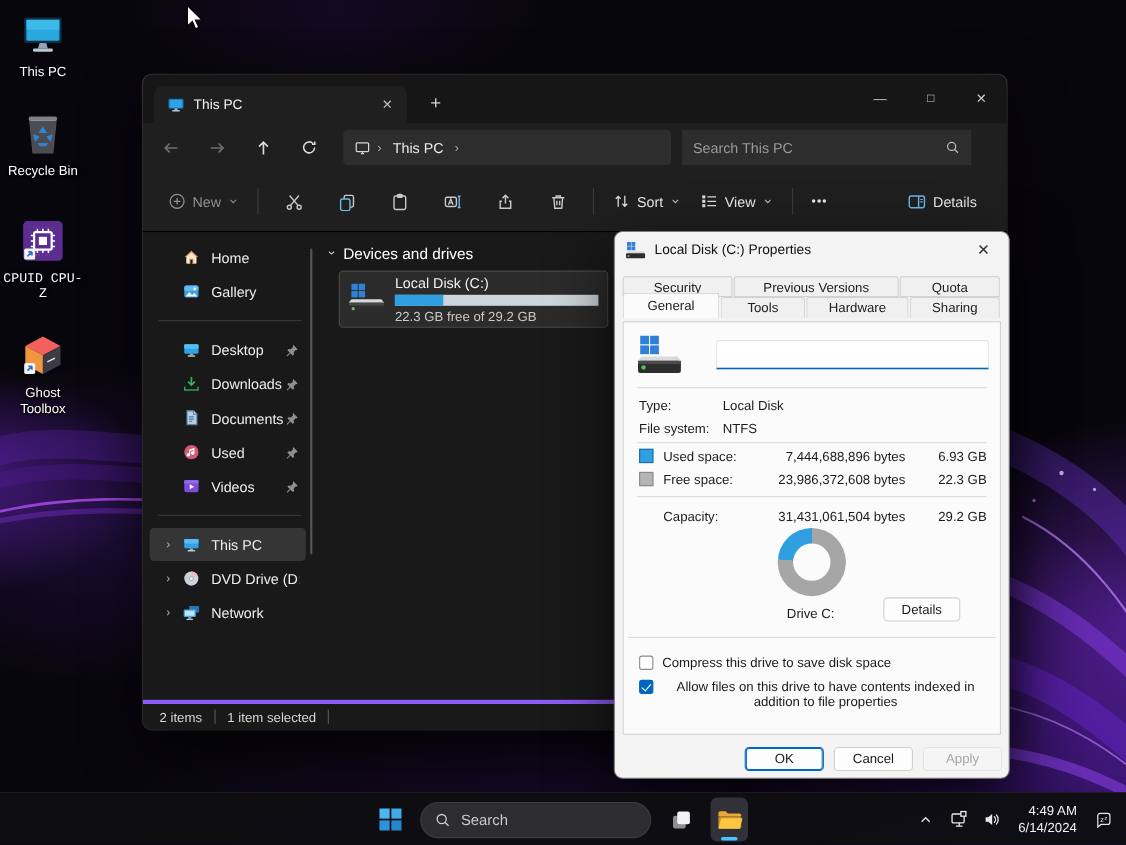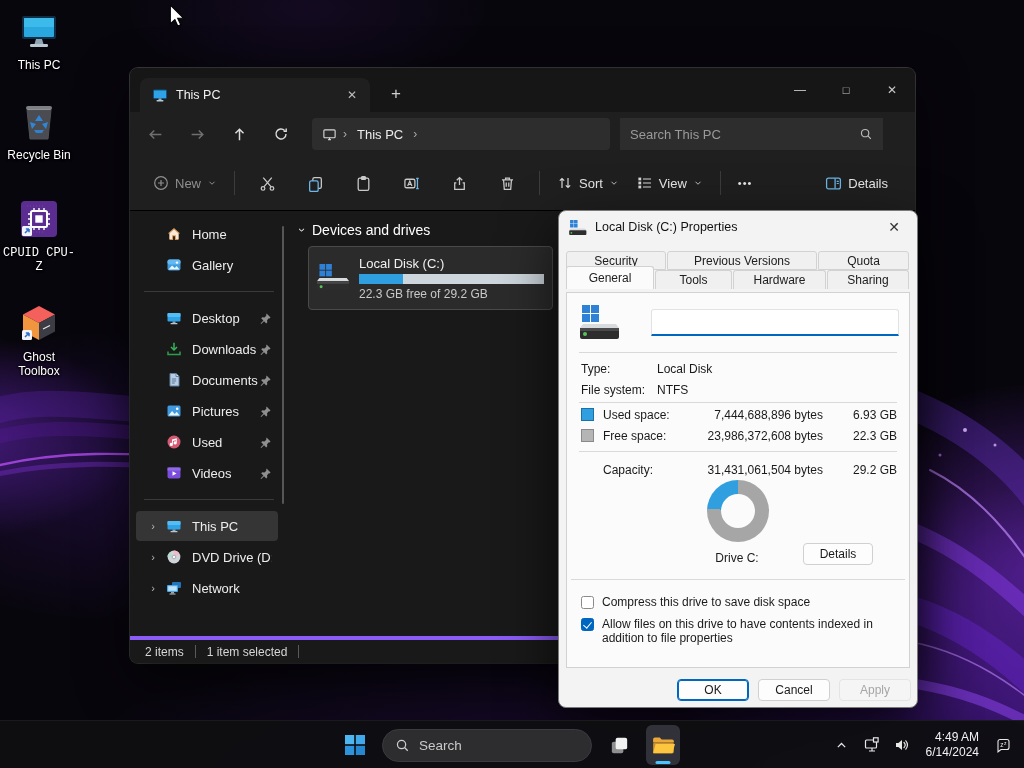--- a/index.html
+++ b/index.html
@@ -57,21 +57,21 @@
   .sitem{height:30px;margin:1px 10px 1px 6px;display:flex;align-items:center;border-radius:4px;padding:0 6px;position:relative;}
   .sitem .schev{width:22px;color:#b8b8b8;font-size:11px;display:flex;justify-content:center;}
   .sitem .noche{width:22px;}
   .sitem .sic{width:20px;display:flex;justify-content:center;}
   .sitem .slbl{margin-left:8px;font-size:13px;color:#ededed;white-space:nowrap;overflow:hidden;flex:1;}
   .sitem .pin{margin-left:auto;display:flex;}
   .sitem.sel{background:#353535;}
   .sdiv{height:1px;background:#3a3a3a;margin:11px 14px;}
   .content{flex:1;position:relative;}
   .grouphdr{position:absolute;left:12px;top:10px;display:flex;align-items:center;gap:8px;color:#ffffff;font-size:14px;}
-  .drive-tile{position:absolute;left:20px;top:34px;width:245px;height:64px;background:#2b2b2b;border:1px solid #4a4a4a;border-radius:4px;
+  .drive-tile{position:absolute;left:20px;top:34px;width:245px;height:52px;background:#2b2b2b;border:1px solid #4a4a4a;border-radius:4px;
     display:flex;align-items:center;padding:0 8px;gap:9px;}
   .dt-text{flex:1;}
   .dt-name{font-size:13px;color:#f1f1f1;}
   .dt-bar{margin-top:3px;width:185px;height:10px;background:#cdd6dc;position:relative;}
   .dt-fill{position:absolute;left:0;top:0;bottom:0;background:#2f9fe0;}
   .dt-free{margin-top:3px;font-size:12px;color:#c9c9c9;}
   .statusbar{position:absolute;left:0;bottom:0;right:0;height:27px;border-top:4px solid #8b5cf6;display:flex;align-items:center;
     font-size:12px;color:#d6d6d6;padding-left:15px;border-radius:0 0 8px 8px;background:#191919;}
   .stsep{width:1px;height:13px;background:#5a5a5a;margin:0 11px;}
 
@@ -94,21 +94,21 @@
   .sq{position:absolute;width:13px;height:13px;border:1px solid #777;}
   .bytes{position:absolute;right:86px;text-align:right;}
   .gbs{position:absolute;right:12px;text-align:right;}
   .donut{position:absolute;width:62px;height:62px;border-radius:50%;}
   .donut .hole{position:absolute;left:14px;top:14px;width:34px;height:34px;border-radius:50%;background:#fbfbfb;}
   .drive-cap{position:absolute;text-align:center;font-size:12px;color:#1a1a1a;}
   .dlg-btn{position:absolute;height:22px;background:#fdfdfd;border:1px solid #d0d0d0;border-radius:4px;font-size:12px;color:#1a1a1a;
     display:flex;align-items:center;justify-content:center;font-family:"Liberation Sans",sans-serif;}
   .dlg-btn.primary{border:1px solid #0067c0;box-shadow:inset 0 0 0 1px #0067c0;}
   .dlg-btn.disabled{background:#f5f5f5;border-color:#e4e4e4;color:#a6a6a6;}
-  .cbrow{position:absolute;left:14px;right:10px;display:flex;gap:8px;}
+  .cbrow{position:absolute;left:14px;right:10px;display:flex;gap:8px;text-align:center;}
   .cbox{width:13px;height:13px;border:1px solid #8a8a8a;border-radius:2.5px;background:#fff;flex:none;margin-top:1px;position:relative;}
   .cbrow.checked .cbox{background:#0067c0;border-color:#0067c0;}
   .cbrow.checked .cbox::after{content:"";position:absolute;left:3.2px;top:0.6px;width:4px;height:7px;border:solid #fff;border-width:0 1.6px 1.6px 0;transform:rotate(40deg);}
   .cblbl{font-size:12px;line-height:14px;color:#1a1a1a;}
 
   
   .taskbar{position:absolute;left:0;bottom:0;width:1024px;height:48px;background:rgba(15,15,18,.96);border-top:1px solid rgba(255,255,255,.05);}
   .tb-center{position:absolute;left:338px;top:0;height:48px;display:flex;align-items:center;gap:10px;}
   .tb-ic{width:34px;height:40px;display:flex;align-items:center;justify-content:center;border-radius:6px;}
   .tb-search{width:210px;height:33px;background:#2d2d30;border:1px solid #3c3c40;border-radius:17px;display:flex;align-items:center;padding:0 12px;gap:9px;}
@@ -425,36 +425,20 @@
         <span class="pin">
           <svg width="13" height="13" viewBox="0 0 16 16">
               <path d="M9.3 1.8l4.9 4.9-1.3 1.2-.8-.2-2.2 2.3.3 2.7-1.3 1.3-2.7-2.7-3.5 3.5-.8-.8 3.5-3.5-2.7-2.7L4 6.5l2.7.3 2.3-2.2-.2-.8z" fill="#8f8f8f"></path>
             </svg>
         </span>
       </div>
       <div class="sitem">
         <span class="noche"></span>
         <span class="sic">
           <svg width="16" height="16" viewBox="0 0 16 16">
-              <rect x="1.5" y="2.5" width="13" height="11" rx="1.5" fill="#3f9ae0"></rect>
-              <path d="M2.5 12.5l3.6-4.4 2.6 2.8 2-2.2 2.8 3.8z" fill="#eaf5fc"></path>
-              <circle cx="11.2" cy="5.8" r="1.3" fill="#fff"></circle>
-            </svg>
-        </span>
-        <span class="slbl">Pictures</span>
-        <span class="pin">
-          <svg width="13" height="13" viewBox="0 0 16 16">
-              <path d="M9.3 1.8l4.9 4.9-1.3 1.2-.8-.2-2.2 2.3.3 2.7-1.3 1.3-2.7-2.7-3.5 3.5-.8-.8 3.5-3.5-2.7-2.7L4 6.5l2.7.3 2.3-2.2-.2-.8z" fill="#8f8f8f"></path>
-            </svg>
-        </span>
-      </div>
-      <div class="sitem">
-        <span class="noche"></span>
-        <span class="sic">
-          <svg width="16" height="16" viewBox="0 0 16 16">
               <circle cx="8" cy="8" r="6.5" fill="#d45a74"></circle>
               <circle cx="8" cy="8" r="6.5" fill="url(#g)" opacity="0"></circle>
               <path d="M10.8 4.2v4.6a1.6 1.6 0 1 1-.9-1.4V6.2l-3 .9v3.3a1.6 1.6 0 1 1-.9-1.4V5.6z" fill="#fff"></path>
             </svg>
         </span>
         <span class="slbl">Used</span>
         <span class="pin">
           <svg width="13" height="13" viewBox="0 0 16 16">
               <path d="M9.3 1.8l4.9 4.9-1.3 1.2-.8-.2-2.2 2.3.3 2.7-1.3 1.3-2.7-2.7-3.5 3.5-.8-.8 3.5-3.5-2.7-2.7L4 6.5l2.7.3 2.3-2.2-.2-.8z" fill="#8f8f8f"></path>
             </svg>

